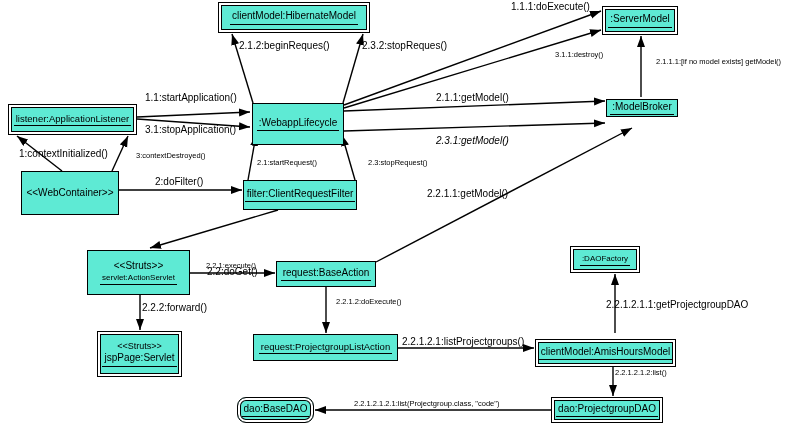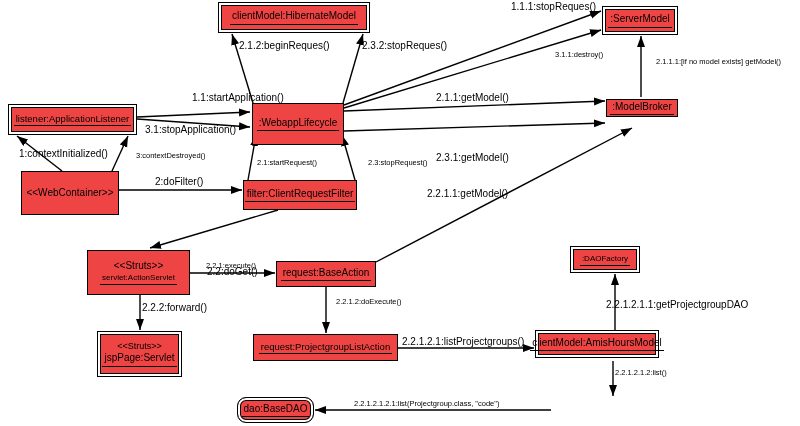--- a/index.html
+++ b/index.html
@@ -5,21 +5,21 @@
   html,body { margin:0; padding:0; background:#fff; }
   .canvas {
     position:relative; width:800px; height:426px; background:#ffffff;
     font-family:"Liberation Sans","DejaVu Sans",sans-serif; color:#000;
     overflow:hidden;
   }
   svg.wires { position:absolute; left:0; top:0; width:800px; height:426px; }
   .edge { stroke:#000; stroke-width:1.4; }
 
   .node {
-    position:absolute; box-sizing:border-box; background:#ef4444;
+    position:absolute; box-sizing:border-box; background:#5eead4;
     border:1.5px solid #000; display:flex; flex-direction:column;
     align-items:center; justify-content:center; text-align:center;
     font-size:10px; line-height:1.25; white-space:nowrap;
   }
   .node.dbl { box-shadow: inset 0 0 0 2px #fff, inset 0 0 0 3px #000; }
   .node .u { border-bottom:1px solid #000; padding:0 2px 1px 2px; }
   .node .stereo { padding:0 2px; }
 
   .elabel { position:absolute; font-size:10px; white-space:nowrap; }
   .sm { font-size:7.5px; }
@@ -32,39 +32,39 @@
   #n-webapp-lifecycle{left:252px; top:103px; width:92px;  height:42px;}
   #n-web-container   {left:21px;  top:171px; width:98px;  height:44px;}
   #n-filter          {left:243px; top:180px; width:114px; height:30px;}
   #n-action-servlet  {left:87px;  top:250px; width:103px; height:45px;}
   #n-action-servlet .u {font-size:8px;}
   #n-base-action     {left:276px; top:261px; width:100px; height:26px;}
   #n-jsp-page        {left:97px;  top:331px; width:85px;  height:46px;}
   #n-jsp-page .stereo {font-size:9px;}
   #n-pg-list-action  {left:253px; top:334px; width:145px; height:27px; font-size:9.5px;}
   #n-dao-factory     {left:570px; top:246px; width:70px;  height:27px; font-size:8px;}
-  #n-amis-hours      {left:535px; top:330px; width:124px; height:28px;}
+  #n-amis-hours      {left:535px; top:339px; width:141px; height:28px;}
   #n-pg-dao          {left:551px; top:397px; width:112px; height:26px;}
   #n-base-dao        {left:237px; top:397px; width:77px;  height:26px;border-radius:9px;}
 
   
   #el-initialize          {left:511px; top:1px;}
   #el-begin-request       {left:239px; top:40px;text-align:right;}
   #el-stop-request-232    {left:362px; top:40px;}
   #el-destroy             {left:555px; top:50px;}
   #el-no-model            {left:656px; top:57px;}
-  #el-start-application   {left:145px; top:92px;margin-left:47px;}
+  #el-start-application   {left:145px; top:92px;}
   #el-stop-application    {left:145px; top:124px;}
   #el-context-initialized {left:19px;  top:148px;}
   #el-context-destroyed   {left:136px; top:151px;}
   #el-do-filter           {left:155px; top:176px;}
   #el-start-request       {left:257px; top:158px;}
   #el-stop-request        {left:368px; top:158px;}
   #el-get-model-211       {left:436px; top:92px;}
-  #el-get-model-231       {left:436px; top:152px;}
+  #el-get-model-231       {left:436px; top:135px;font-style:italic;}
   #el-get-model-2211      {left:427px; top:188px;}
   #el-do-get              {left:207px; top:225px;margin-top:41px;}
   #el-execute             {left:206px; top:261px;}
   #el-forward             {left:142px; top:302px;}
   #el-do-execute          {left:336px; top:297px;}
   #el-list-projectgroups  {left:402px; top:336px;}
   #el-get-pg-dao          {left:606px; top:299px;}
   #el-list                {left:615px; top:368px;}
   #el-list-full           {left:354px; top:399px;}
 </style>
@@ -138,25 +138,28 @@
   </div>
   <div class="node" id="n-pg-list-action">
     <span class="u">request:ProjectgroupListAction</span>
   </div>
   <div class="node dbl" id="n-dao-factory">
     <span class="u">:DAOFactory</span>
   </div>
   <div class="node dbl" id="n-amis-hours">
     <span class="u">clientModel:AmisHoursModel</span>
   </div>
+  <div class="node dbl" id="n-pg-dao">
+    <span class="u">dao:ProjectgroupDAO</span>
+  </div>
   <div class="node dbl" id="n-base-dao">
     <span class="u">dao:BaseDAO</span>
   </div>
 
-  <div class="elabel" id="el-initialize">1.1.1:stopReques()</div>
+  <div class="elabel" id="el-initialize">1.1.1:doExecute()</div>
   <div class="elabel" id="el-begin-request">2.1.2:beginReques()</div>
   <div class="elabel" id="el-stop-request-232">2.3.2:stopReques()</div>
   <div class="elabel sm" id="el-destroy">3.1.1:destroy()</div>
   <div class="elabel sm" id="el-no-model">2.1.1.1:[if no model exists] getModel()</div>
   <div class="elabel" id="el-start-application">1.1:startApplication()</div>
   <div class="elabel" id="el-stop-application">3.1:stopApplication()</div>
   <div class="elabel" id="el-context-initialized">1:contextInitialized()</div>
   <div class="elabel sm" id="el-context-destroyed">3:contextDestroyed()</div>
   <div class="elabel" id="el-do-filter">2:doFilter()</div>
   <div class="elabel sm" id="el-start-request">2.1:startRequest()</div>

